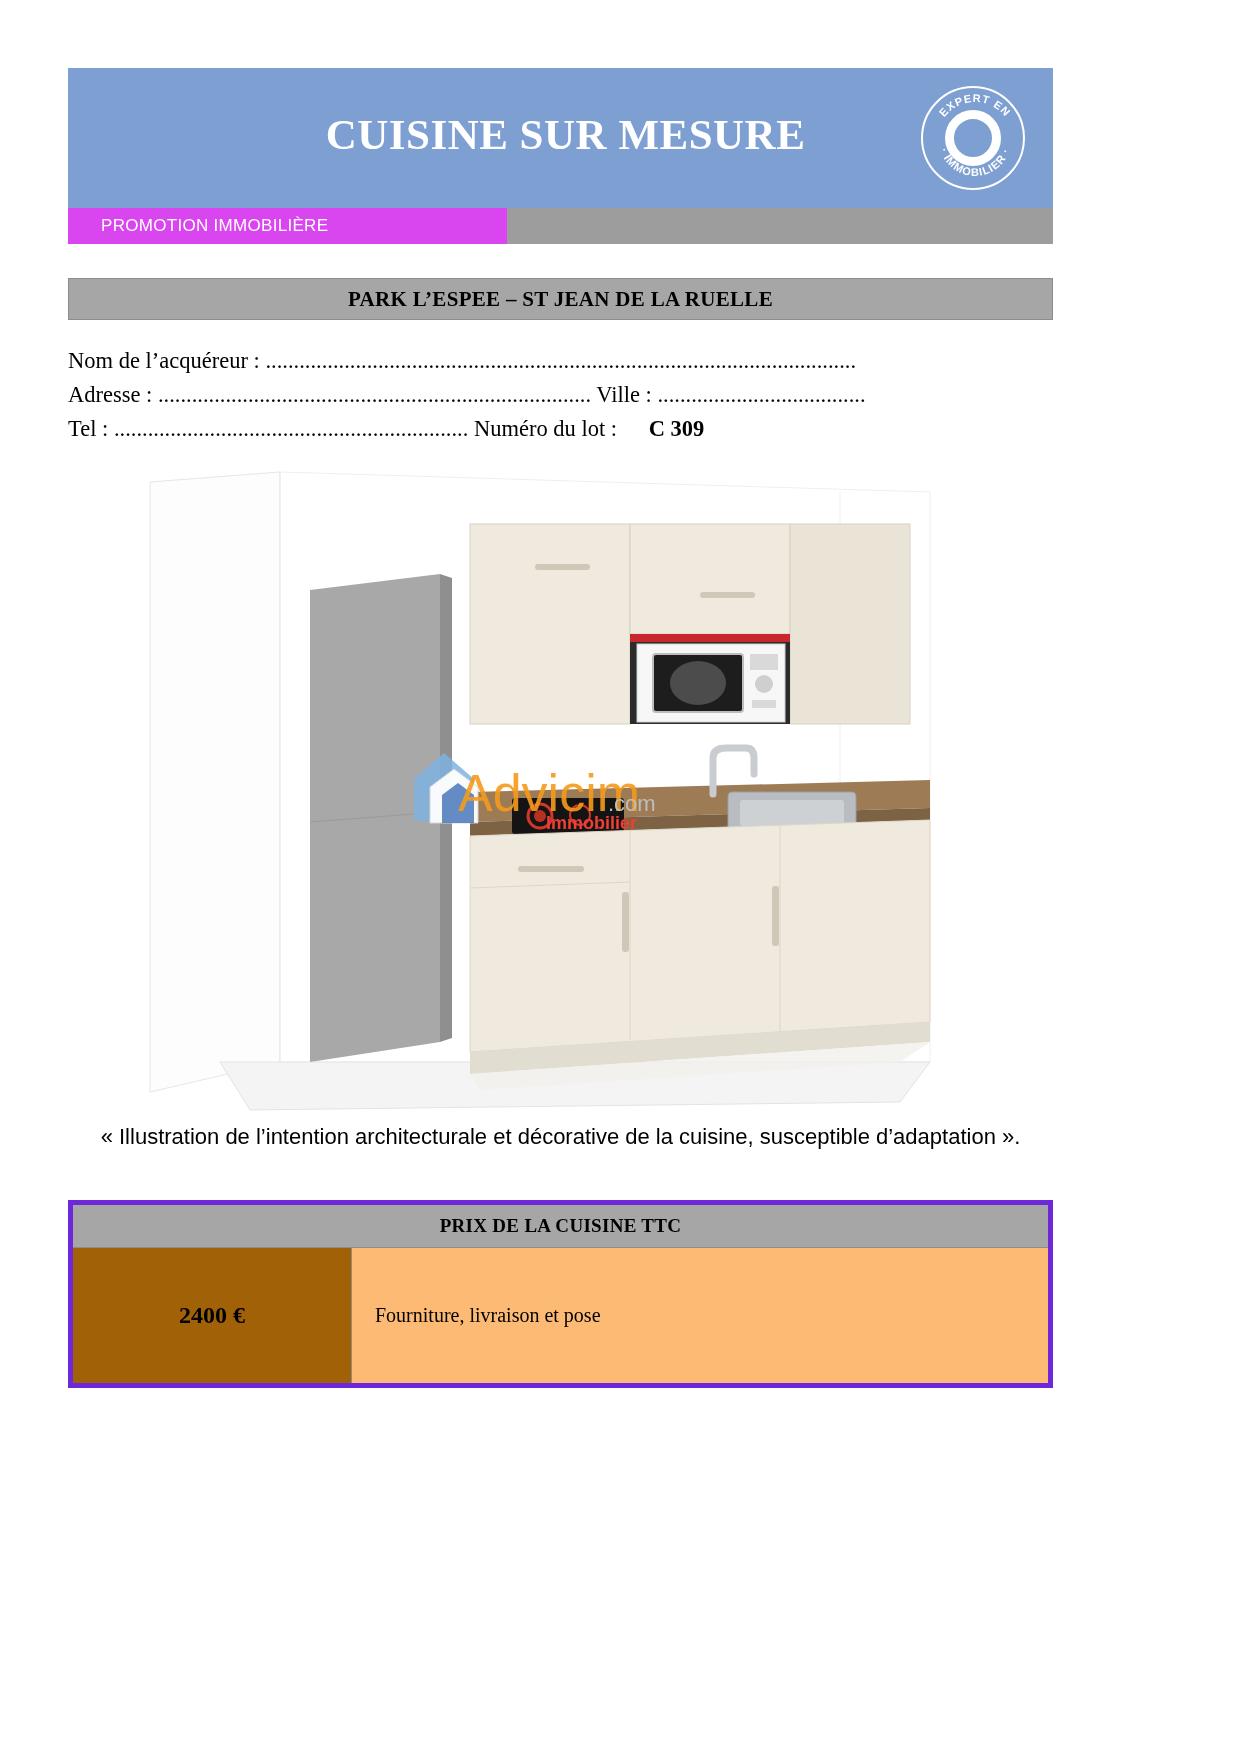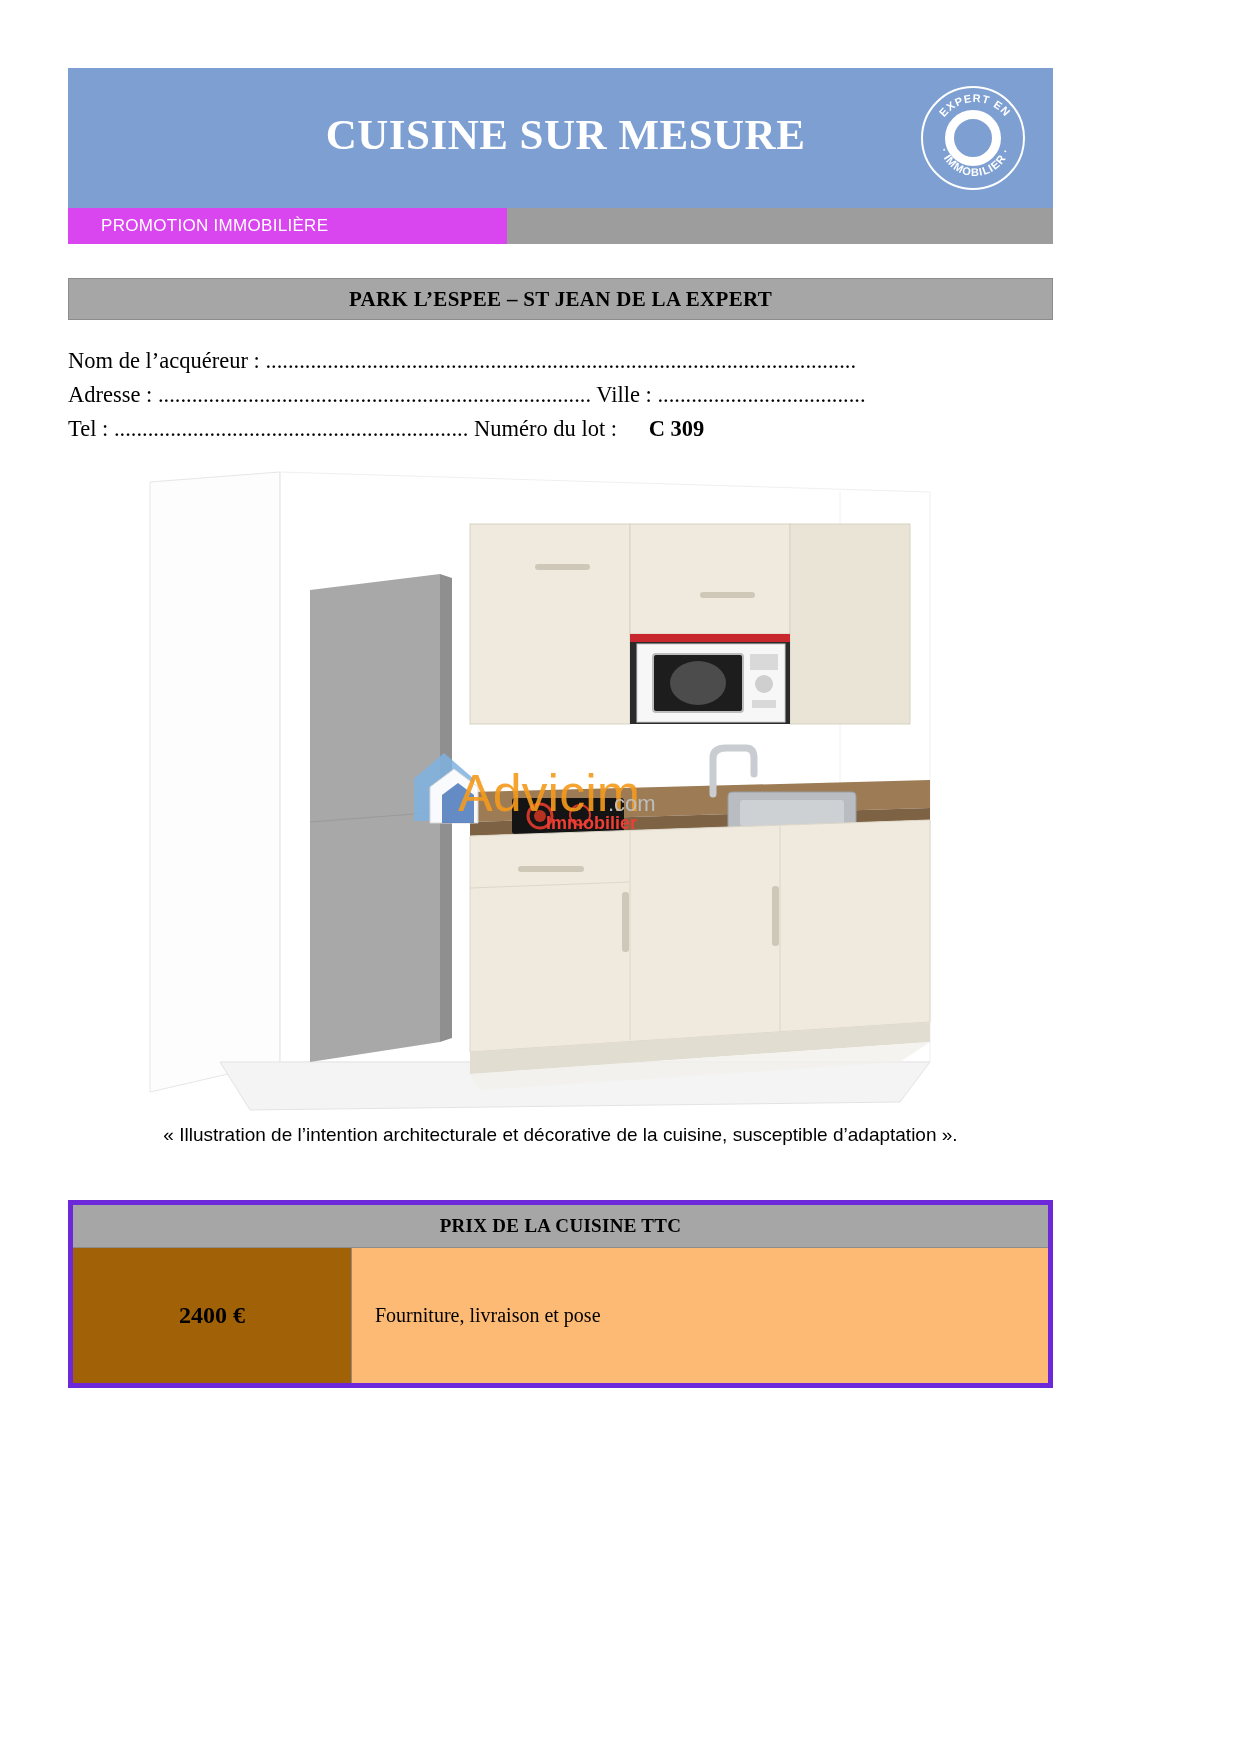--- a/index.html
+++ b/index.html
@@ -150,21 +150,21 @@
     height: 650px;
   }
 
   .caption {
     position: absolute;
     left: 68px;
     top: 1124px;
     width: 985px;
     text-align: center;
     font-family: "Liberation Sans", sans-serif;
-    font-size: 19px;
+    font-size: 22px;
     color: #000;
   }
 
   
   .price-table {
     position: absolute;
     left: 68px;
     top: 1200px;
     width: 985px;
     border: 5px solid #6d28d9;
@@ -265,21 +265,21 @@
       </svg>
     </div>
   </div>
 
   <div class="subband">
     <div class="subband-red">
       <span>PROMOTION IMMOBILIÈRE</span>
     </div>
   </div>
 
-  <div class="project-bar">PARK L’ESPEE – ST JEAN DE LA EXPERT</div>
+  <div class="project-bar">PARK L’ESPEE – ST JEAN DE LA RUELLE</div>
 
   <div class="form">
     <div class="form-line">
       <span>Nom de l’acquéreur : </span><span class="dots">.........................................................................................................</span>
     </div>
     <div class="form-line">
       <span>Adresse : </span><span class="dots">.............................................................................</span><span> Ville : </span><span class="dots">.....................................</span>
     </div>
     <div class="form-line">
       <span>Tel : </span><span class="dots">...............................................................</span><span> Numéro du lot : </span><span class="lot">C 309</span>

